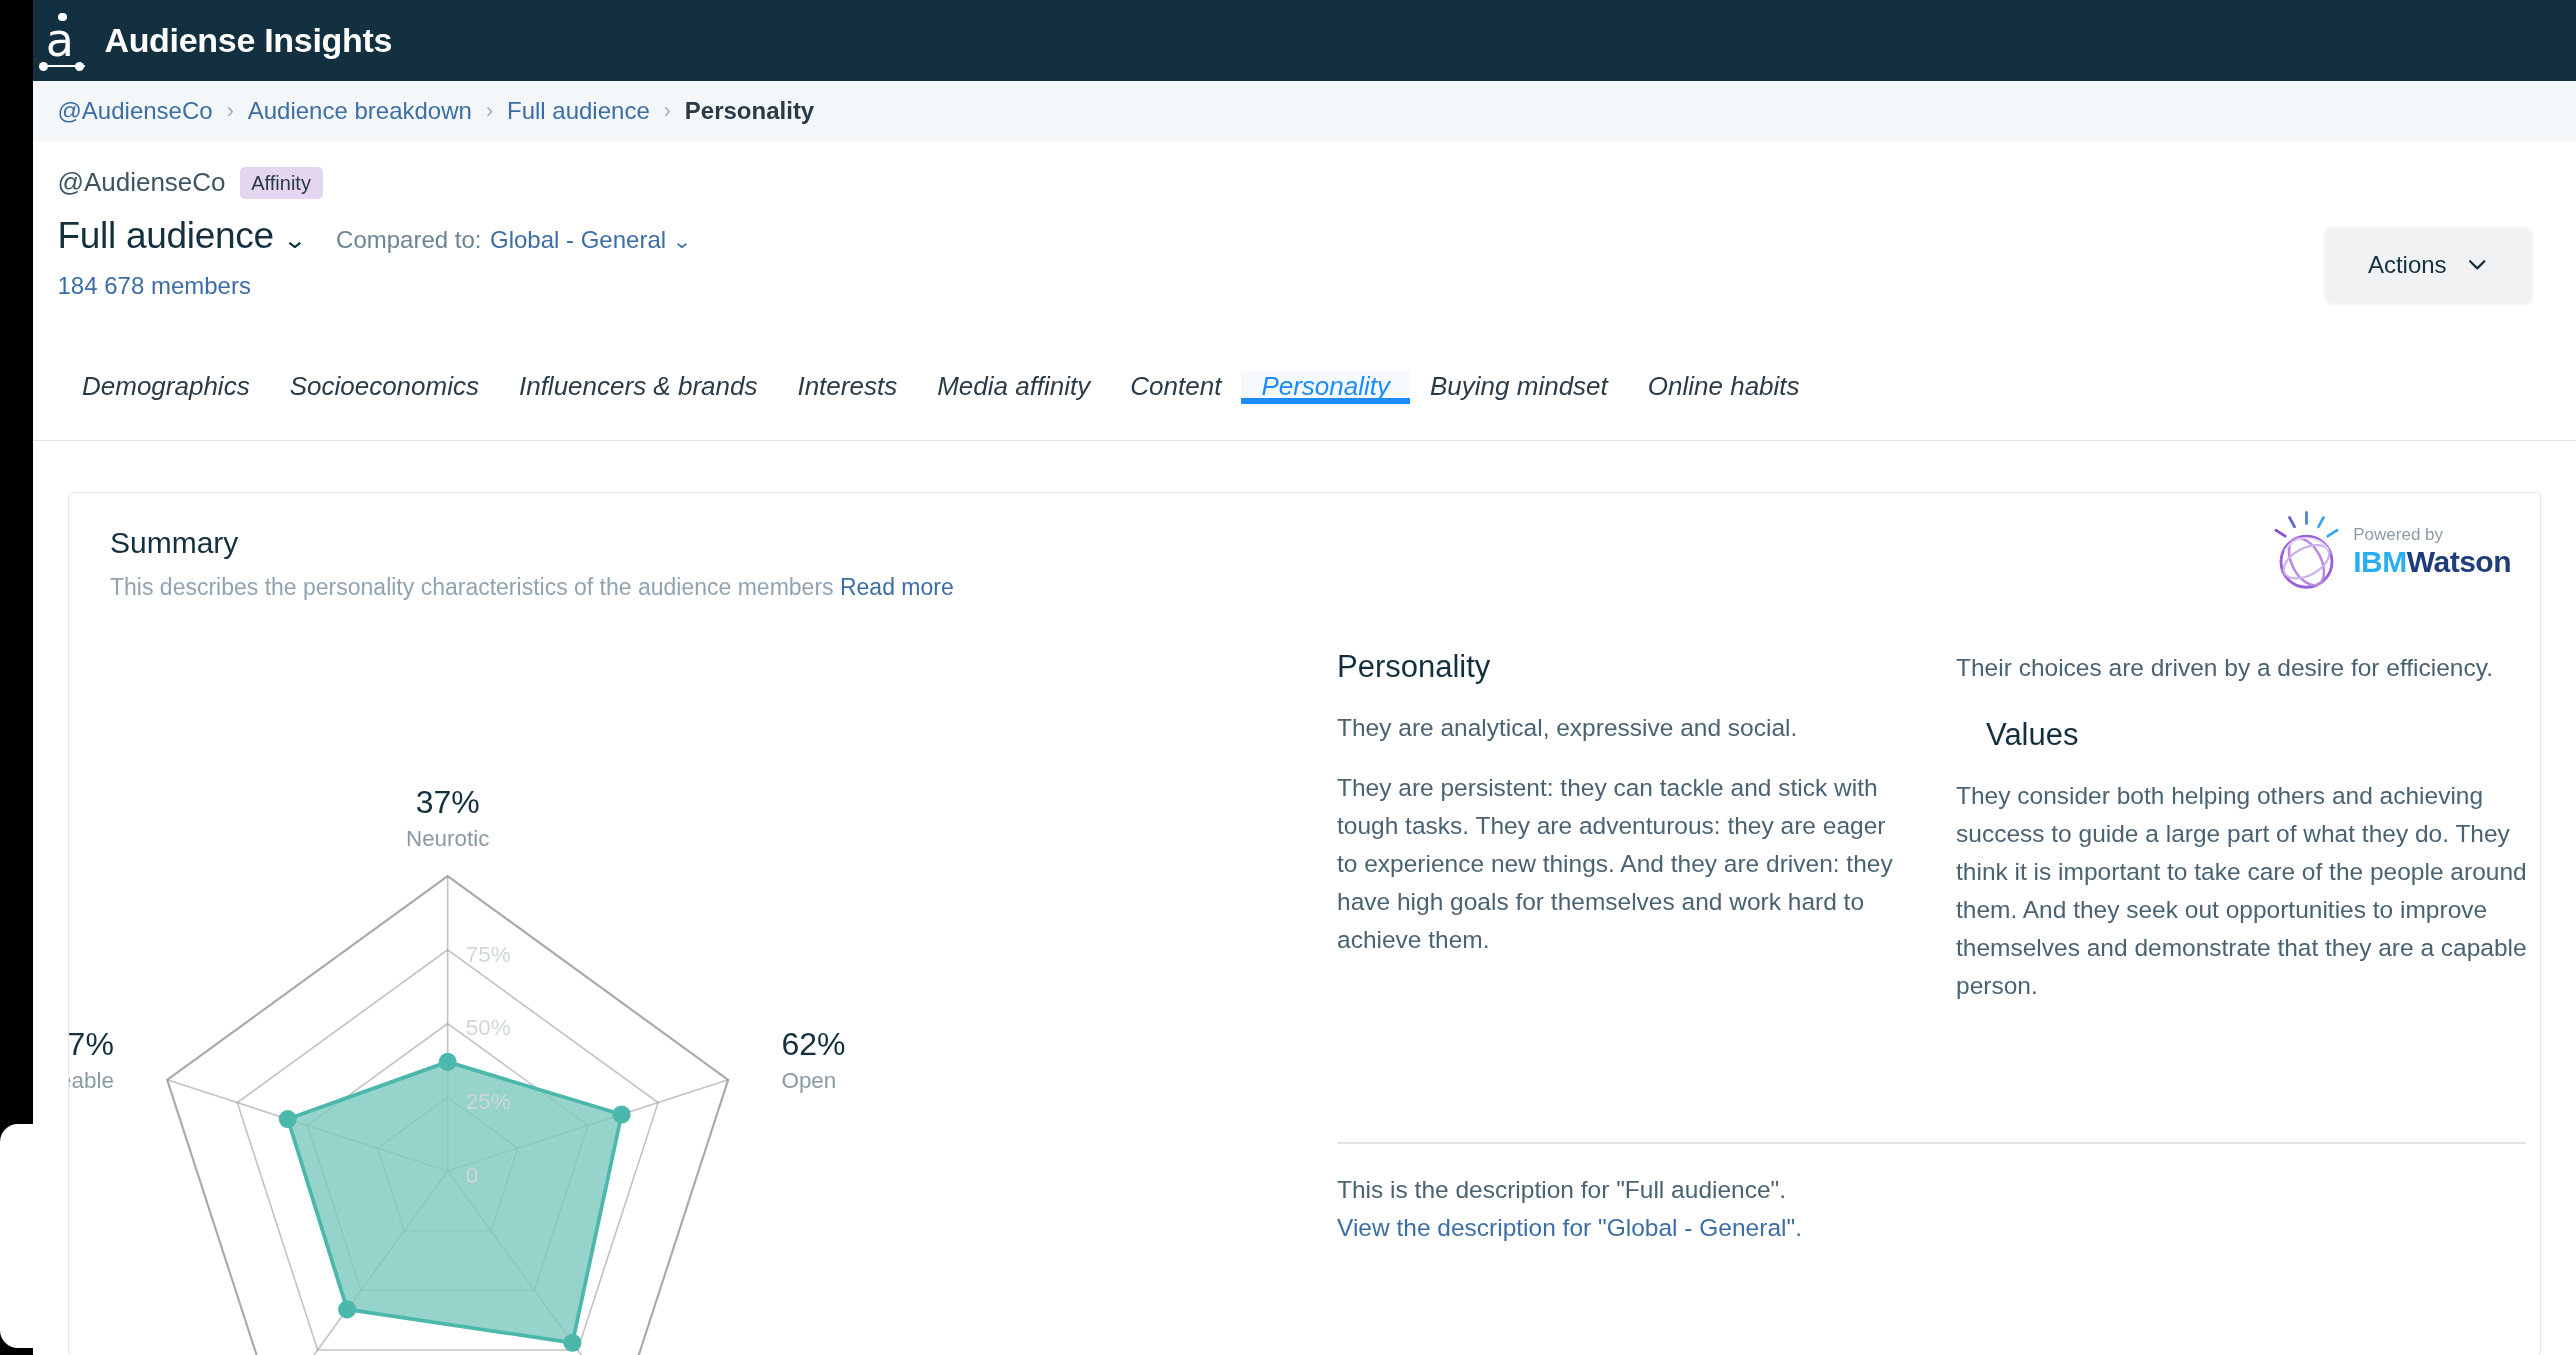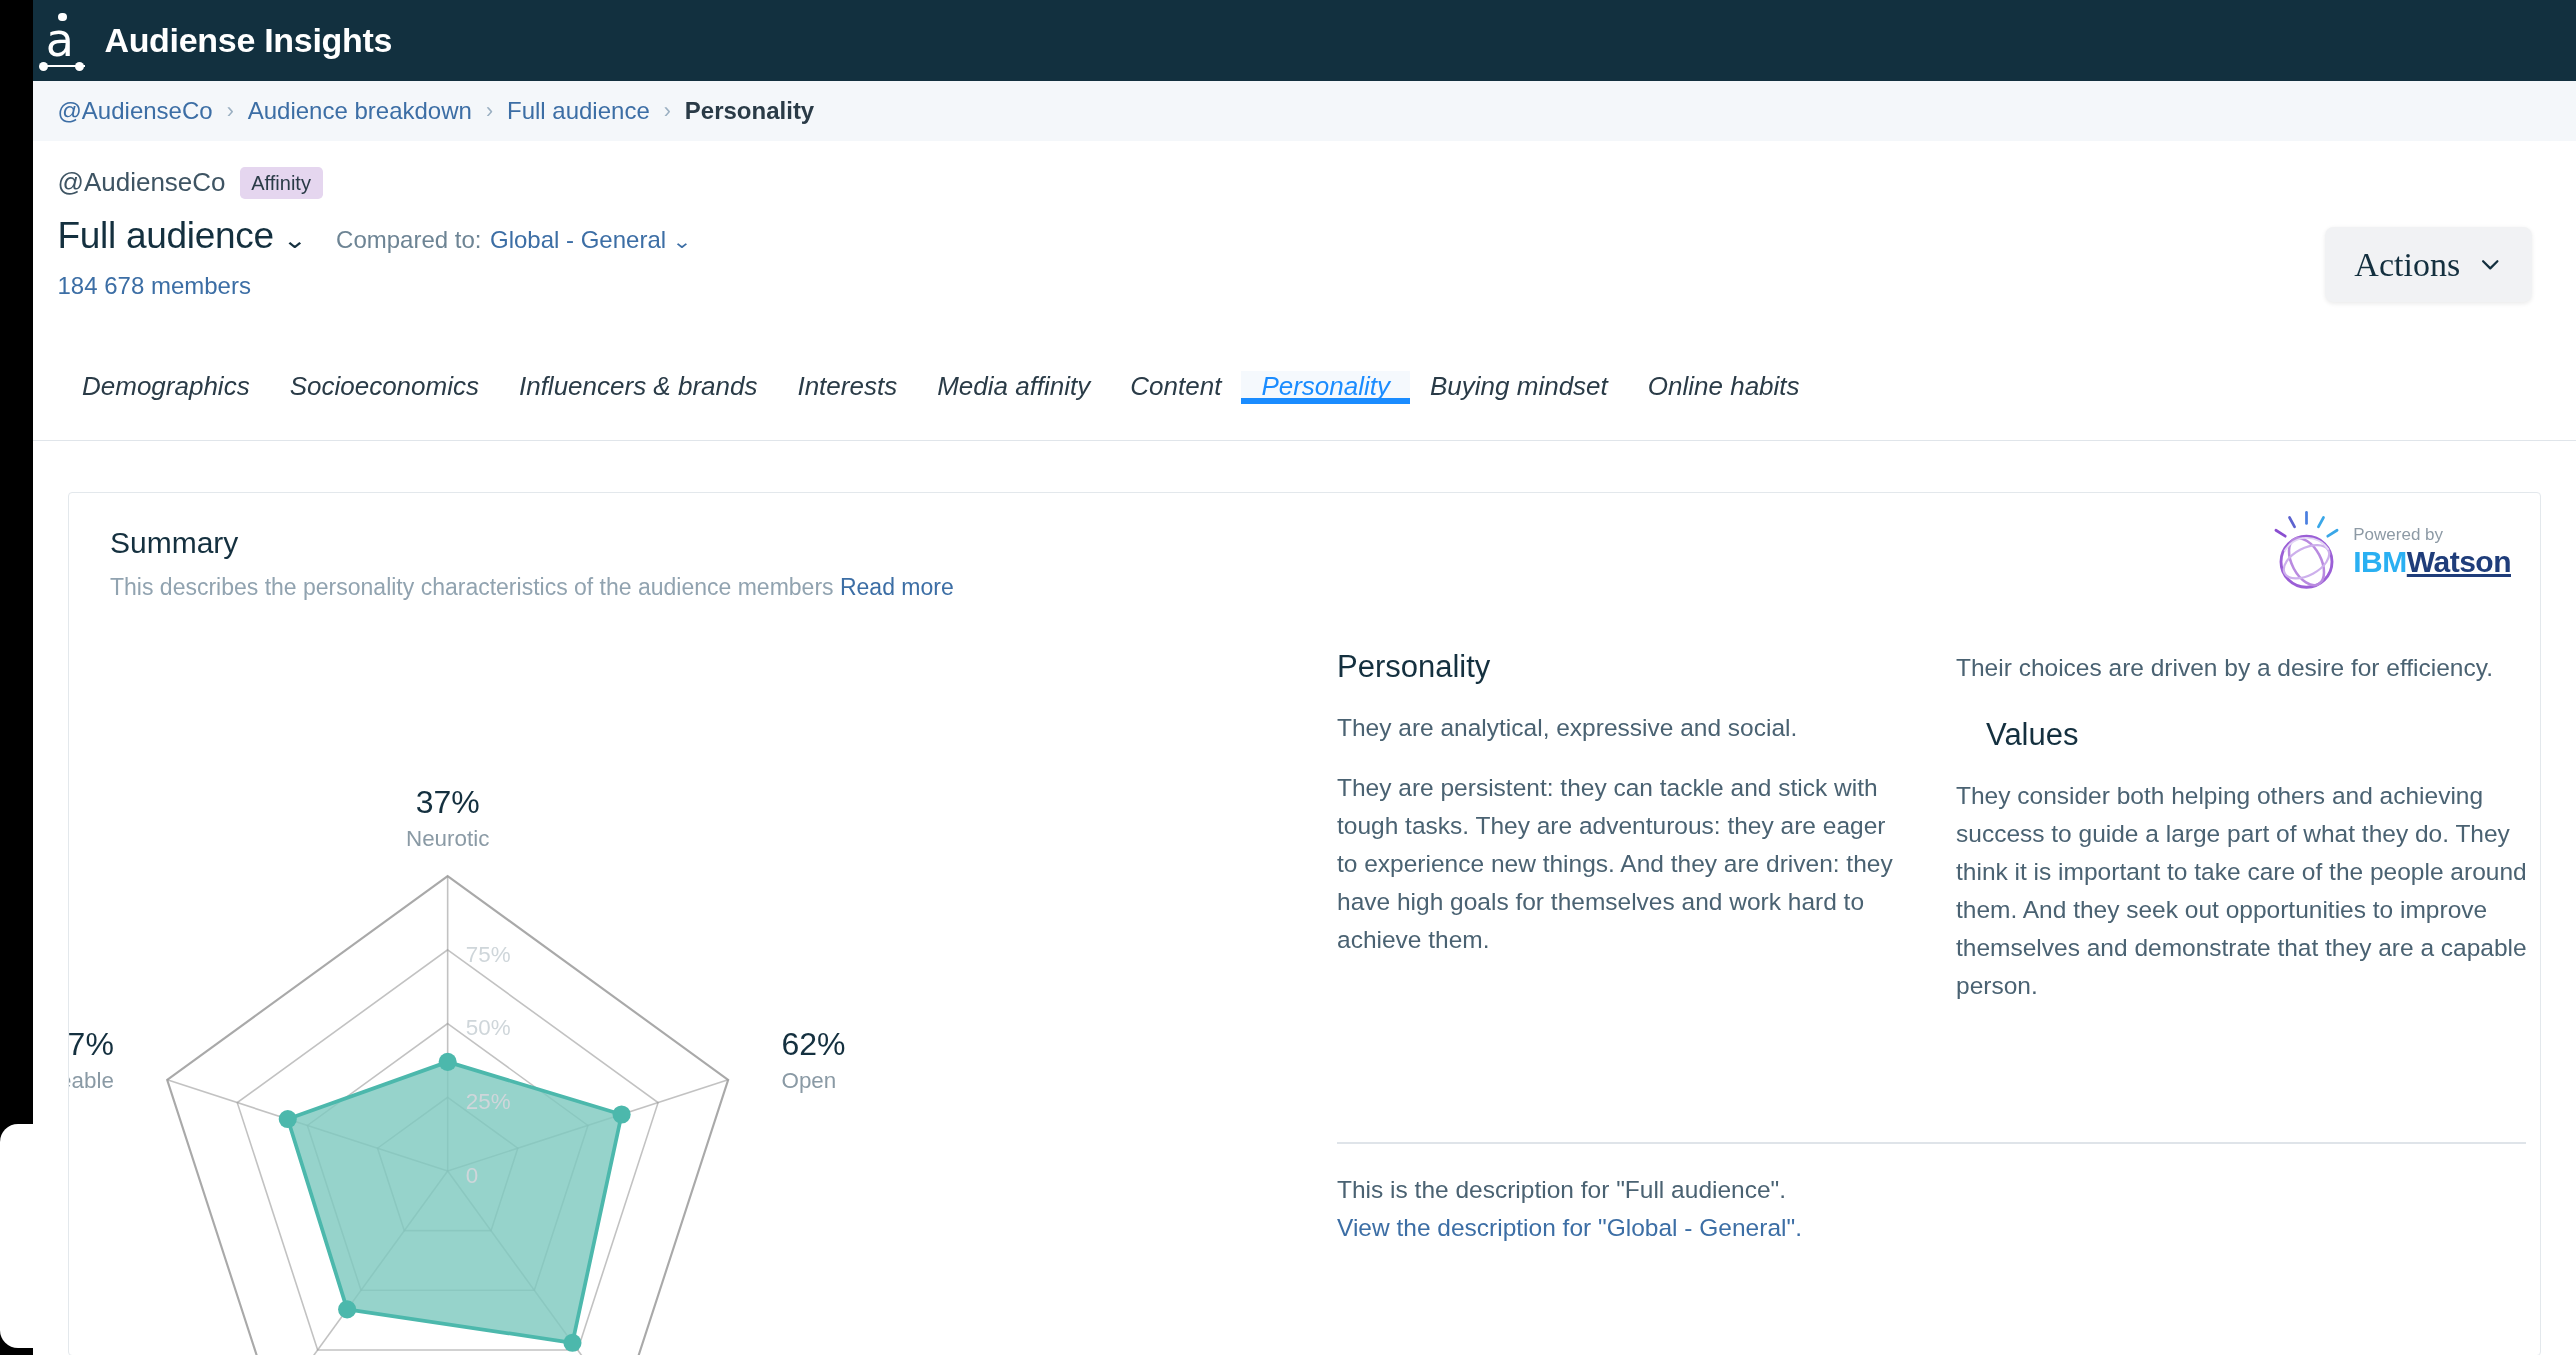--- a/index.html
+++ b/index.html
@@ -191,21 +191,21 @@
     width: 207px; height: 75px;
     background: #f1f2f4;
     border-radius: 8.5px;
     box-shadow: 0 1.6px 4.3px rgba(0,0,0,.08);
     display: flex;
     align-items: center;
     justify-content: center;
     gap: 18px;
     cursor: pointer;
   }
-  #actions-label { font-size: 34px; color: #14303f; font-family: Liberation Serif, serif; }
+  #actions-label { font-size: 24px; color: #14303f; }
   #actions-chev {
     width: 24.5px; height: 24.5px;
   }
 
   
   #tabs {
     position: absolute;
     left: 0; top: 371px;
     width: 100%;
     height: 70px;
@@ -273,21 +273,21 @@
     right: 29px; top: 16px;
     display: flex;
     align-items: center;
     gap: 4px;
   }
   #watson-mark { width: 85px; height: 85px; flex: 0 0 auto; }
   #watson-text { display: flex; flex-direction: column; line-height: 1; }
   #watson-powered { font-size: 17px; color: #8d9aa5; margin-bottom: 4.8px; }
   #watson-name { font-size: 30px; font-weight: bold; letter-spacing: -0.5px; }
   .w-ibm { color: #2ab0f2; }
-  .w-watson { color: #1f3d7a; text-decoration: underline; }
+  .w-watson { color: #1f3d7a; }
 
   
   #radar-wrap {
     position: absolute;
     left: 0; top: 142px;
     width: 1264px;
     height: 720px;
   }
   #radar-svg { position: absolute; left: 0; top: 0; }
 

